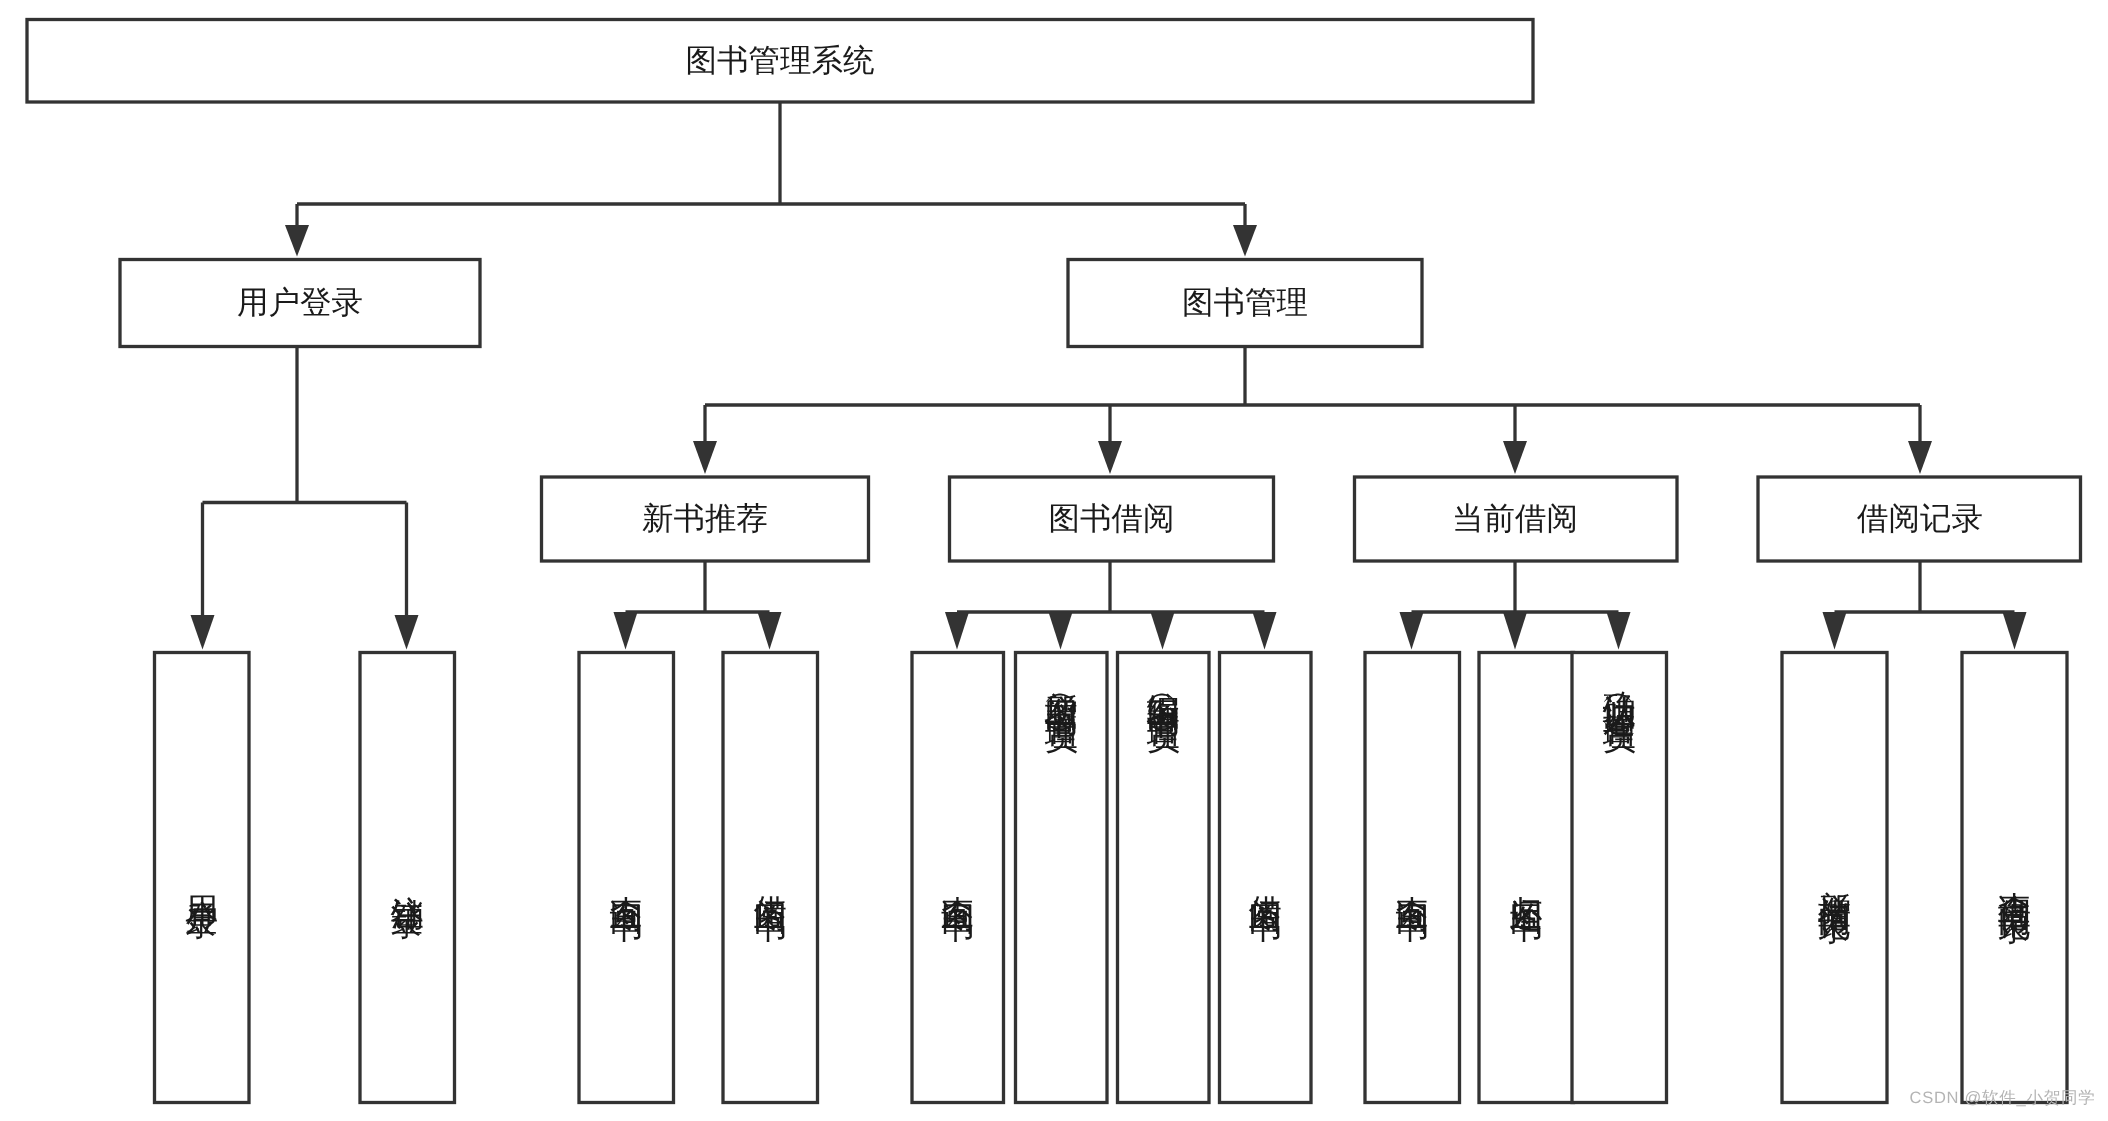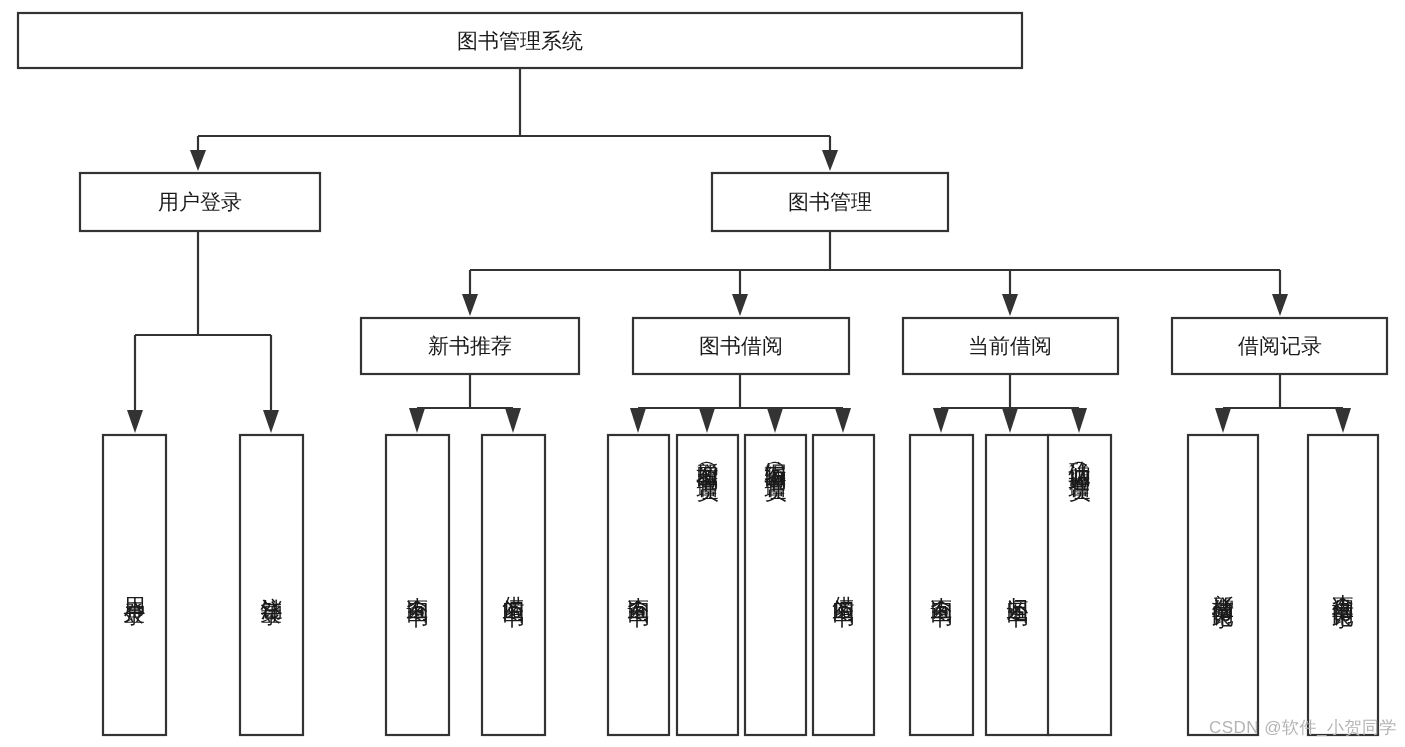--- a/index.html
+++ b/index.html
@@ -38,21 +38,21 @@
   }
   .arrow-head {
     fill: #333333;
     stroke: none;
   }
   .watermark {
     position: absolute;
     right: 8px;
     bottom: 8px;
     font-family: "Liberation Sans", "DejaVu Sans", sans-serif;
-    font-size: 17px;
+    font-size: 11px;
     color: #b4b4b4;
     letter-spacing: 0.5px;
     white-space: nowrap;
     pointer-events: none;
     margin-top: 43px;
   }
   .v-text-wrap {
     position: absolute;
     display: flex;
     align-items: center;

